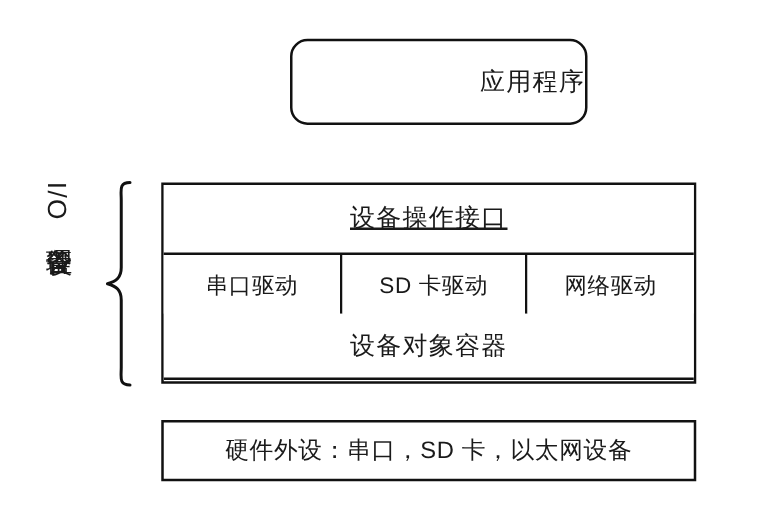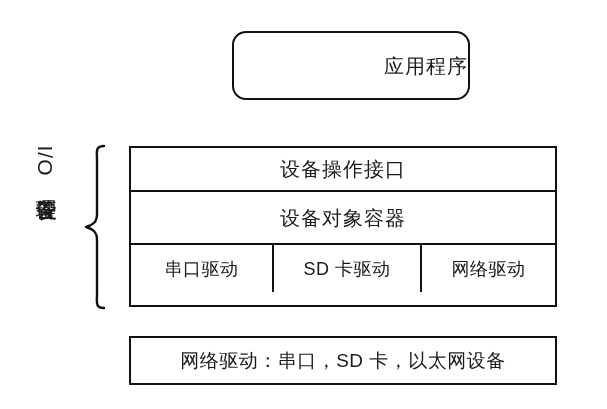--- a/index.html
+++ b/index.html
@@ -101,21 +101,21 @@
     display: flex;
     flex-direction: column;
   }
   .stack-row {
     box-sizing: border-box;
     display: flex;
     align-items: center;
     justify-content: center;
     background: #ffffff;
   }
-  .stack-row.r1 { height: 44px; border-bottom: 2.5px solid #111111; }
+  .stack-row.r1 { height: 56px; border-bottom: 2.5px solid #111111; text-decoration: underline; }
   .stack-row.r2 { height: 53px; border-bottom: 2.5px solid #111111; }
   .stack-row.r3 { height: 47px; padding: 0; }
   .stack-row .row-label {
     font-size: 20px;
     letter-spacing: 1px;
     line-height: 1;
     white-space: nowrap;
   }
   .driver-cell {
     box-sizing: border-box;
@@ -173,37 +173,37 @@
   <div class="brace">
     <svg viewBox="0 0 26 166" preserveAspectRatio="none" aria-hidden="true">
       <path d="M22 2 C13 2, 15 8, 15 16 L15 70 C15 78, 11 81, 4 83 C11 85, 15 88, 15 96 L15 150 C15 158, 13 164, 22 164" fill="none" stroke="#111111" stroke-width="2.4" stroke-linecap="round" stroke-linejoin="round"></path>
     </svg>
   </div>
 
   <div class="stack">
 
     <div class="stack-row r1">
       <span class="row-label">设备操作接口</span>
-    </div>
-
-    <div class="stack-row r2">
-      <span class="row-label">设备对象容器</span>
     </div>
 
     <div class="stack-row r3">
       <div class="driver-cell c1">
         <span class="cell-label">串口驱动</span>
       </div>
       <div class="driver-cell c2">
         <span class="cell-label">SD 卡驱动</span>
       </div>
       <div class="driver-cell c3">
         <span class="cell-label">网络驱动</span>
       </div>
     </div>
 
+    <div class="stack-row r2">
+      <span class="row-label">设备对象容器</span>
+    </div>
+
   </div>
 
   <div class="hw-box">
-    <span class="box-label">网络驱动：串口，SD 卡，以太网设备</span>
+    <span class="box-label">硬件外设：串口，SD 卡，以太网设备</span>
   </div>
 
 </div>
 
 </body></html>

